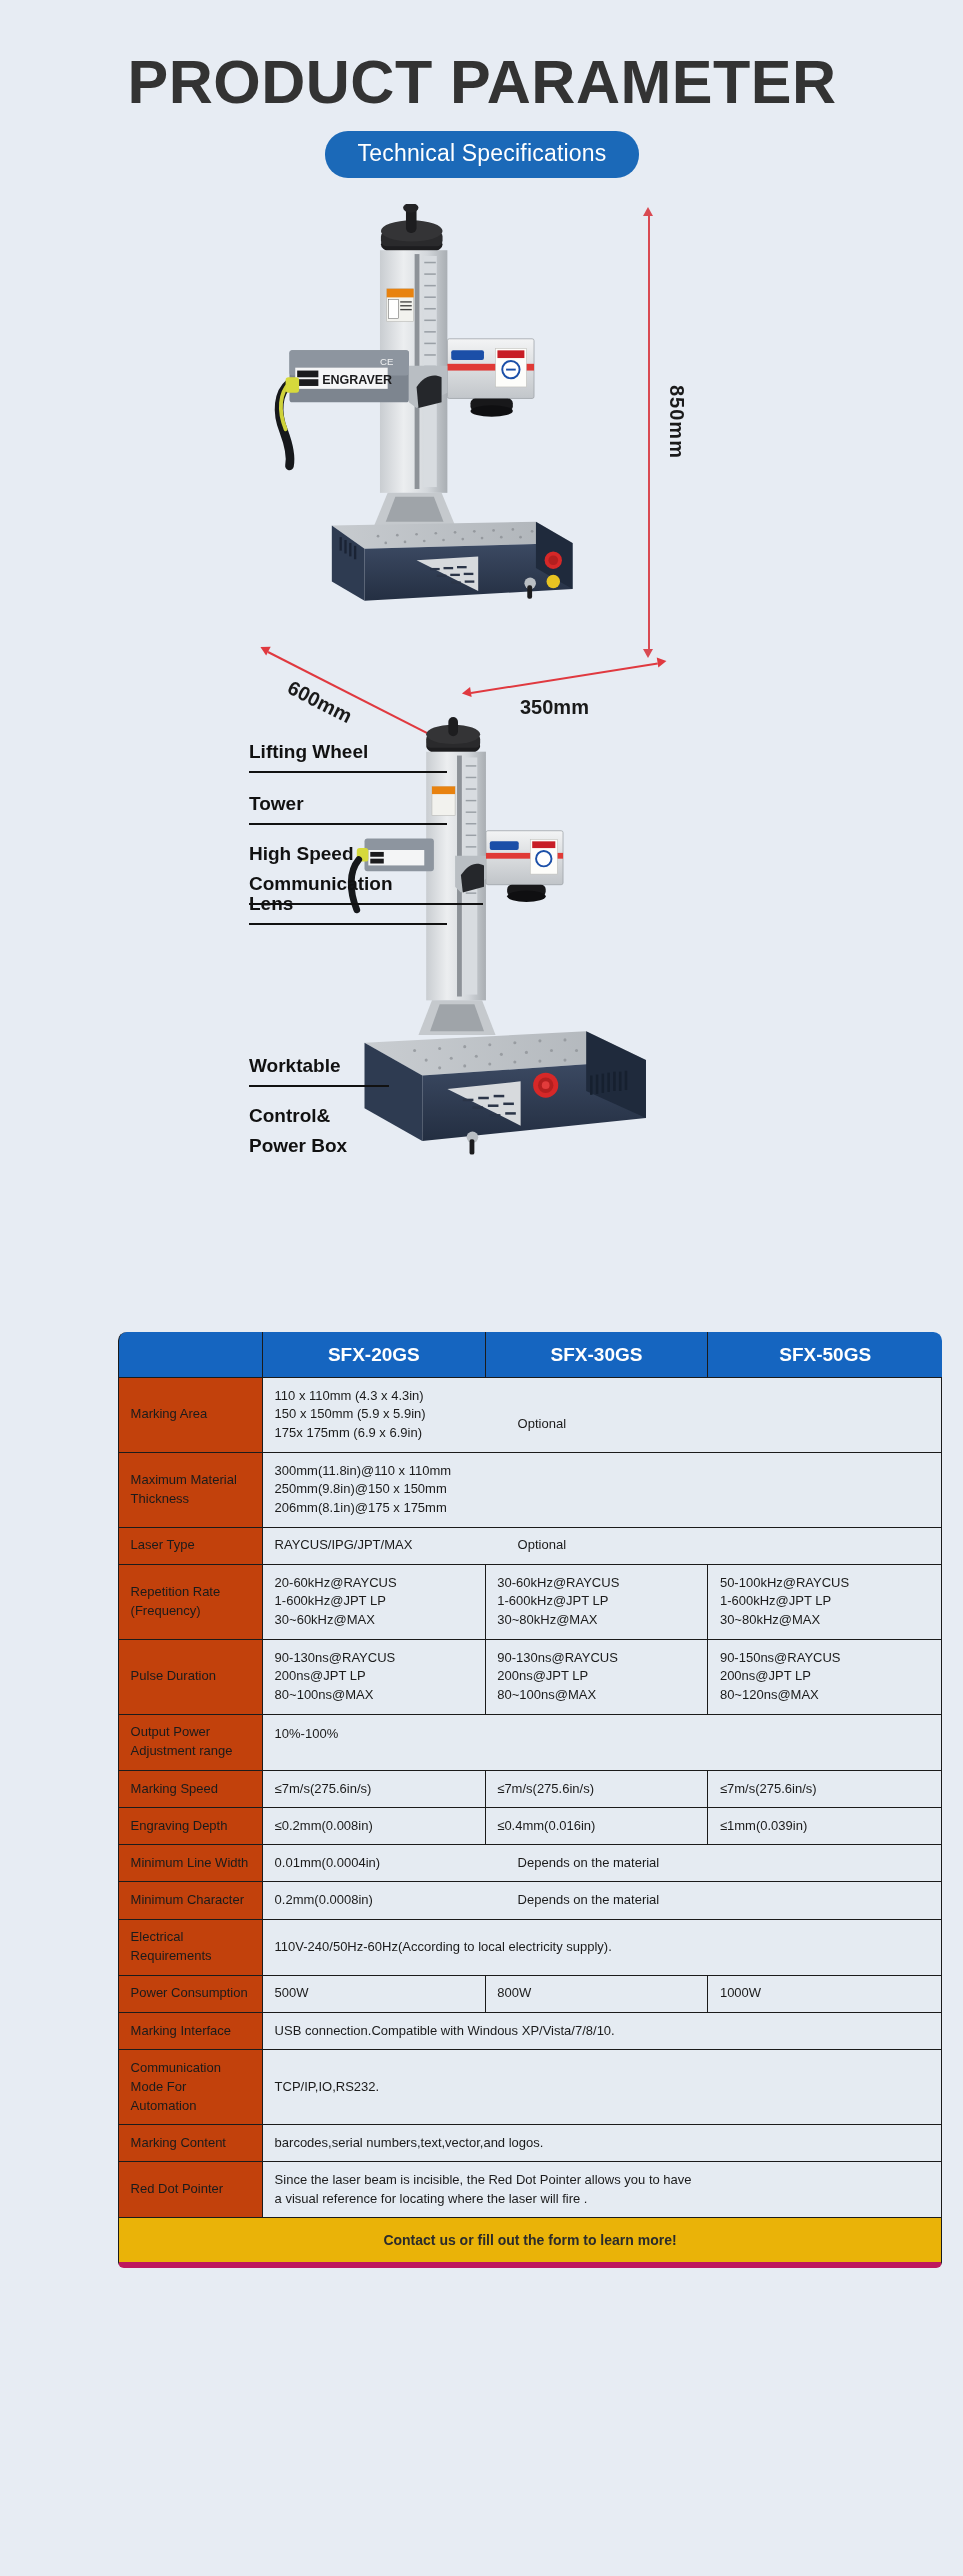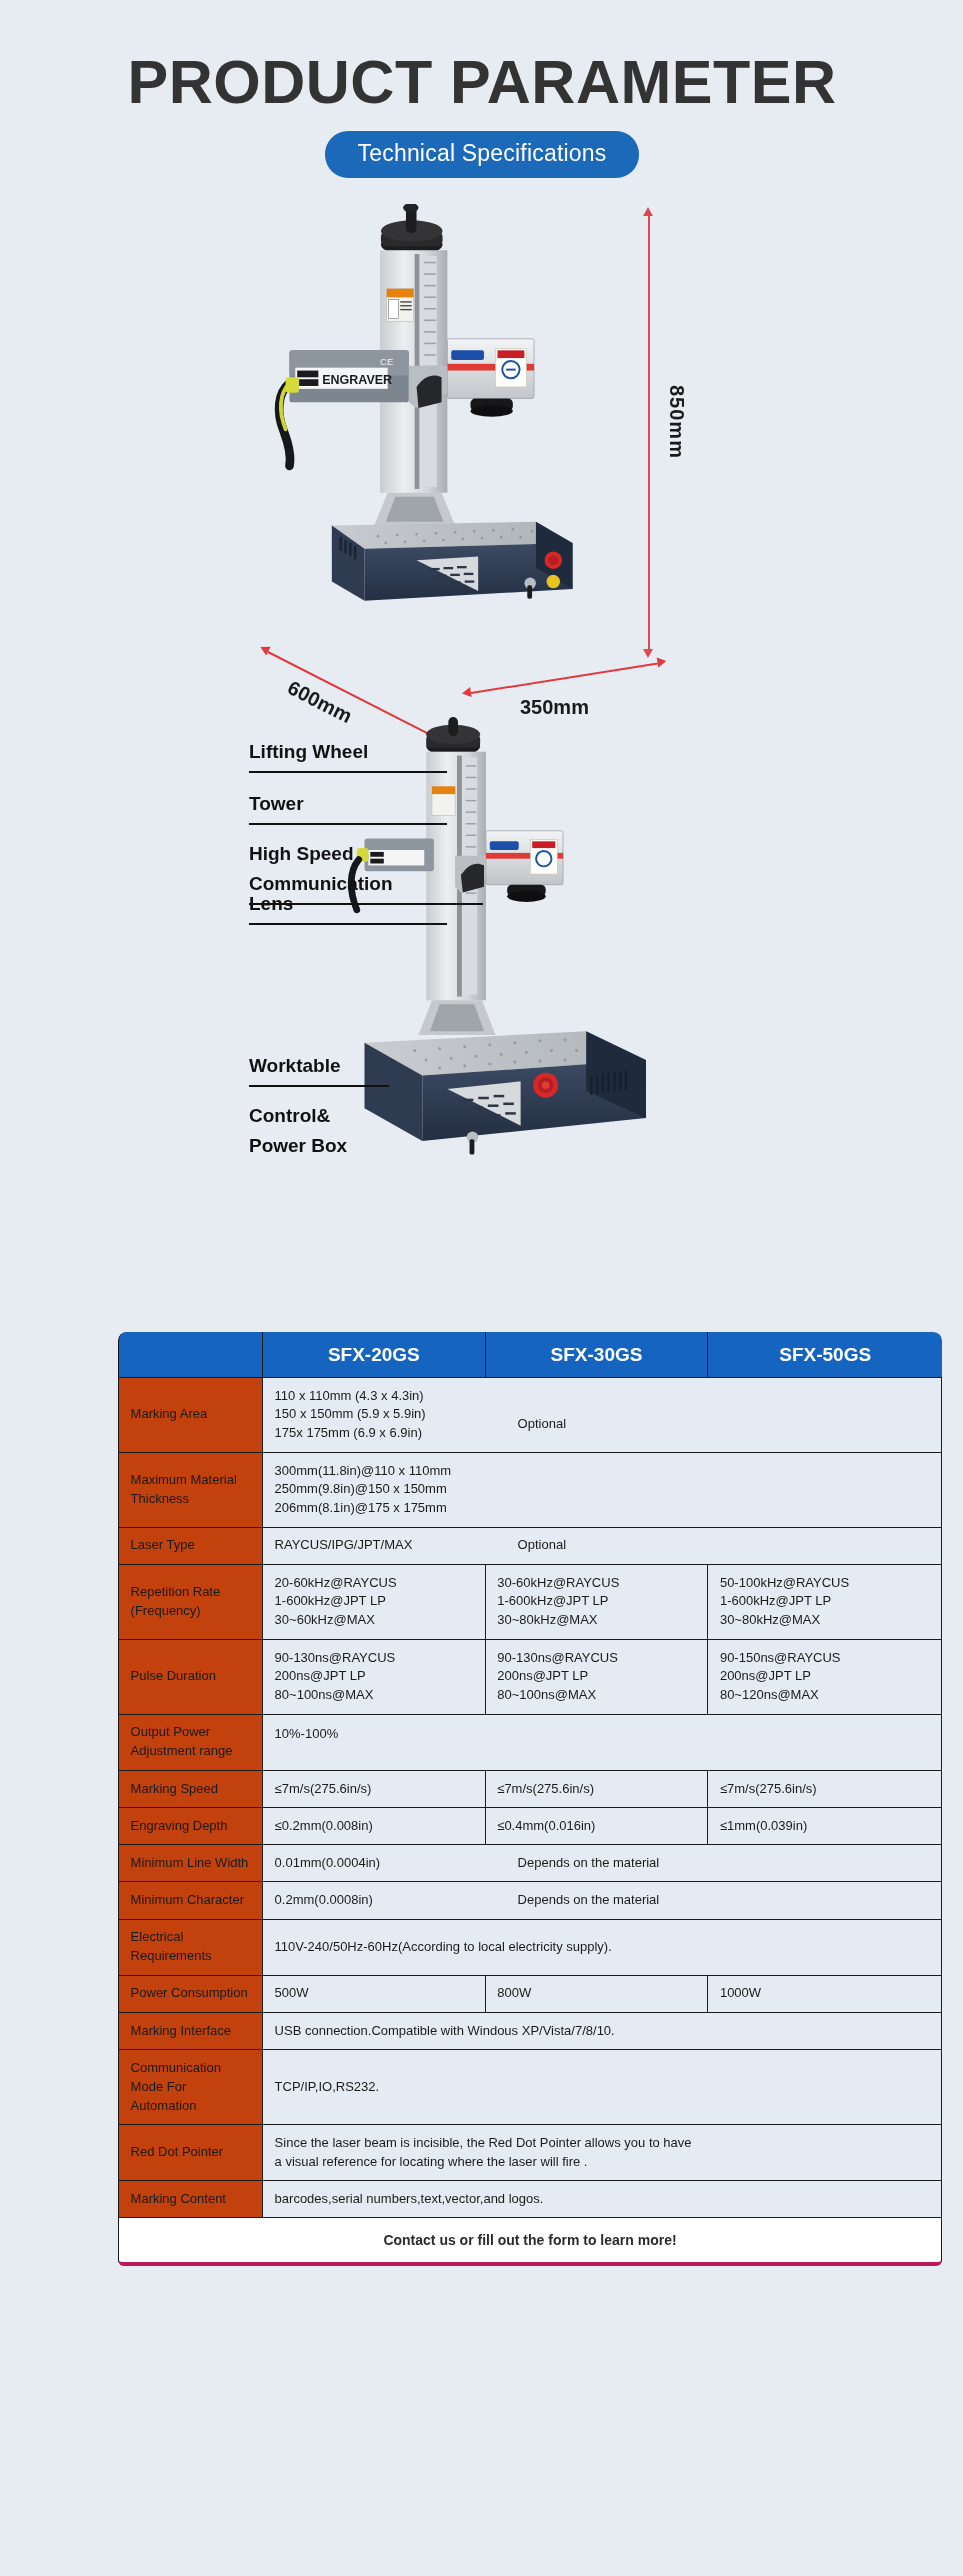--- a/index.html
+++ b/index.html
@@ -177,26 +177,26 @@
     font-size: 13px;
     color: #1b1b1b;
   }
 
   td.val { background: #e5ebf2; color: #1b1b1b; }
 
   td.val .opt-flex { display: flex; gap: 62px; align-items: center; }
   td.val .opt-flex .left { min-width: 181px; }
 
   tr.footer td {
-    background: #ffffff;
+    background: #eab308;
     text-align: center;
     font-weight: bold;
     font-size: 14px;
     padding: 11.6px 7.7px;
-    border-bottom: 4px solid #be185d;
+    border-bottom: 6px solid #be185d;
     border-bottom-left-radius: 5.8px;
     border-bottom-right-radius: 5.8px;
   }
 
   .nowrap { white-space: nowrap; }
 </style>
 </head>
 <body>
 
 <div class="header">
@@ -675,32 +675,32 @@
 
       <tr>
         <td class="rowlabel">
           <div>Communication</div>
           <div>Mode For Automation</div>
         </td>
         <td class="val" colspan="3">TCP/IP,IO,RS232.</td>
       </tr>
 
       <tr>
+        <td class="rowlabel">Marking Content</td>
+        <td class="val" colspan="3">barcodes,serial numbers,text,vector,and logos.</td>
+      </tr>
+
+      <tr>
         <td class="rowlabel">Red Dot Pointer</td>
         <td class="val" colspan="3">
           <div>Since the laser beam is incisible,  the Red Dot Pointer allows you to have</div>
           <div>a visual reference for locating where the laser will fire .</div>
         </td>
       </tr>
 
-      <tr>
-        <td class="rowlabel">Marking Content</td>
-        <td class="val" colspan="3">barcodes,serial numbers,text,vector,and logos.</td>
-      </tr>
-
       <tr class="footer">
         <td colspan="4">Contact us or fill out the form to learn more!</td>
       </tr>
 
     </tbody>
   </table>
 </div>
 
 
 </body></html>

